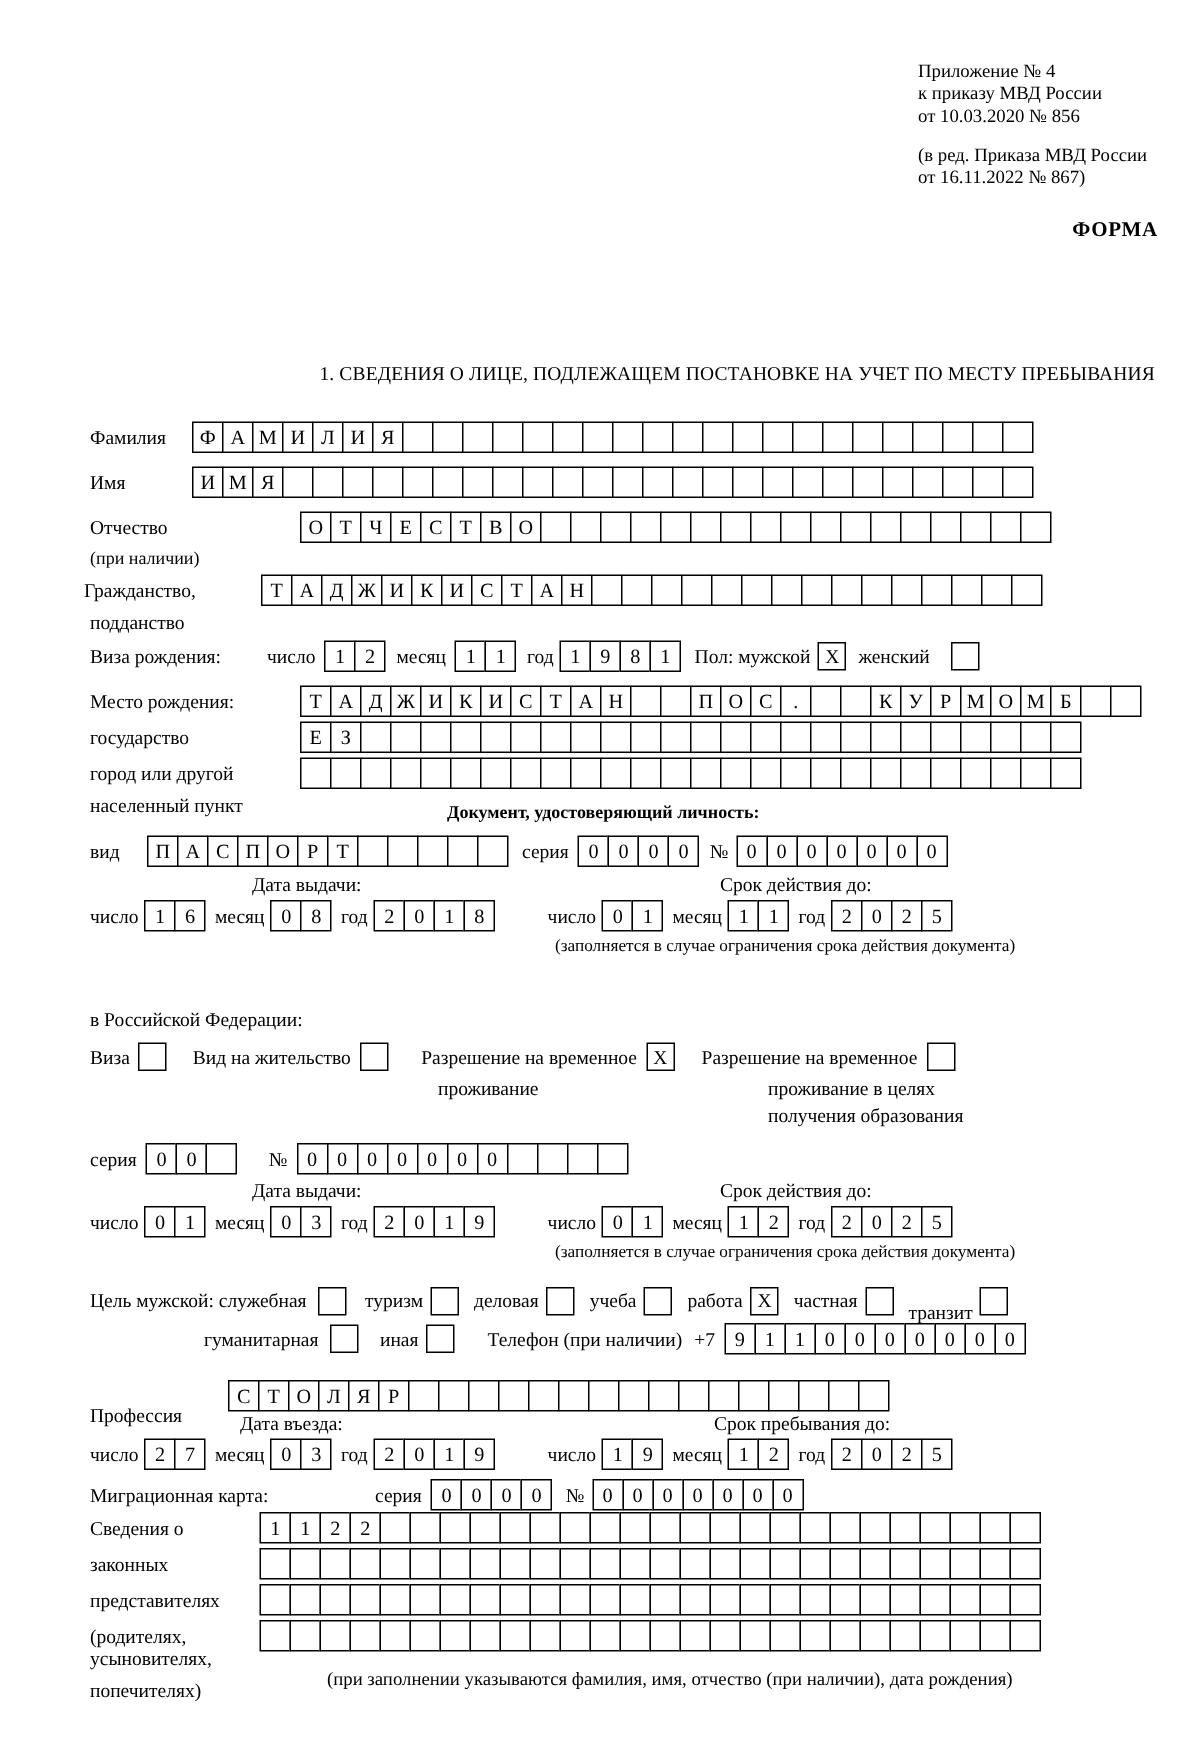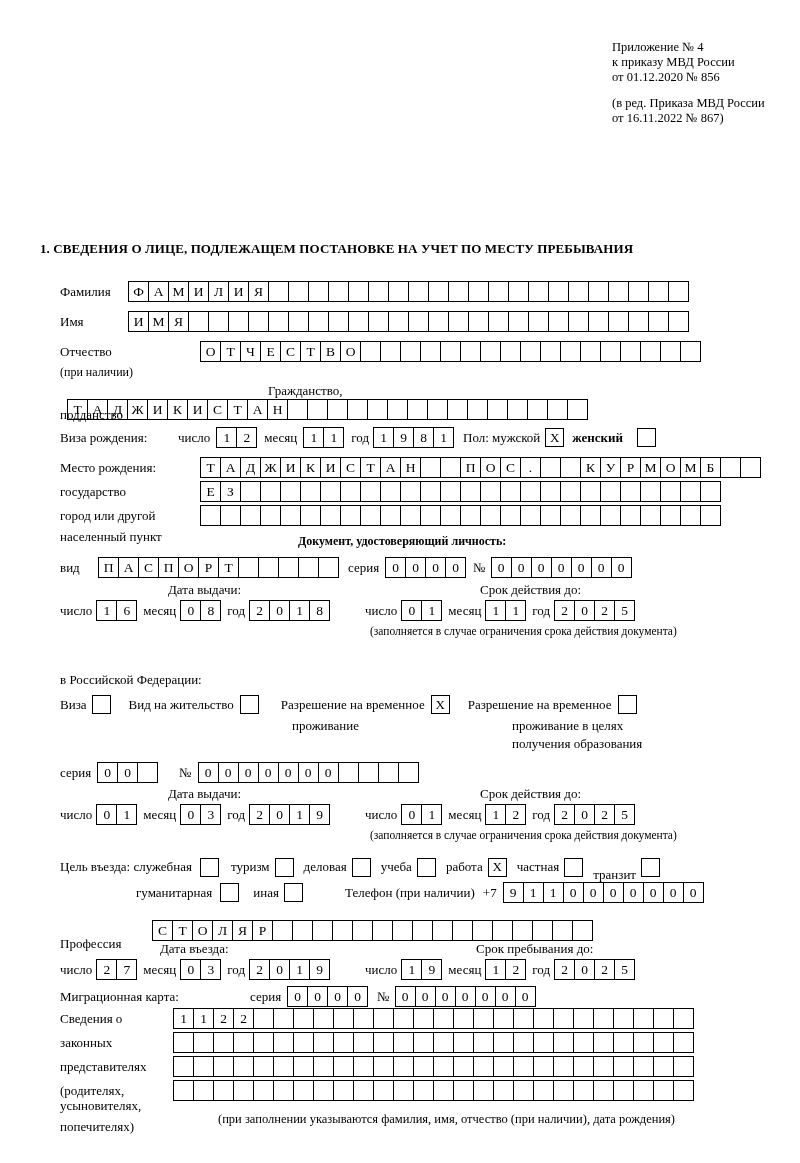--- a/index.html
+++ b/index.html
@@ -21,21 +21,21 @@
     text-align:right;font-weight:bold;font-size:14px;letter-spacing:.5px;
   }
   .title{
     position:absolute;left:100px;top:184px;width:620px;
     text-align:center;font-weight:bold;font-size:13.5px;line-height:19px;
     letter-spacing:.2px;
   }
   .title .ul{display:inline-block;border-bottom:1px solid #000;width:64px;}
   .sect{
     position:absolute;left:40px;top:241px;width:730px;
-    text-align:left;font-weight:bold;font-size:13px;letter-spacing:.1px;
+    text-align:right;font-weight:normal;font-size:13px;letter-spacing:.1px;
   }
   
   .row{position:absolute;display:flex;align-items:center;}
   .lbl{font-size:13px;white-space:nowrap;}
   .lbl.sm{font-size:12px;}
   .lbl.b{font-weight:bold;}
   .boxes{display:flex;}
   .cell{
     width:21px;height:21px;border:1px solid #000;
     margin-right:-1px;
@@ -52,25 +52,26 @@
   .plus7{font-size:13px;}
 </style>
 </head>
 <body>
 
 <div class="page">
 
   <div class="hdr">
     <div>Приложение № 4</div>
     <div>к приказу МВД России</div>
-    <div>от 01.12.2020 № 856</div>
+    <div>от 10.03.2020 № 856</div>
     <div class="grp2">(в ред. Приказа МВД России</div>
     <div>от 16.11.2022 № 867)</div>
   </div>
 
+  <div class="forma">ФОРМА</div>
 
 
   <div class="sect">1. СВЕДЕНИЯ О ЛИЦЕ, ПОДЛЕЖАЩЕМ ПОСТАНОВКЕ НА УЧЕТ ПО МЕСТУ ПРЕБЫВАНИЯ</div>
 
   <div class="row" style="left:60px;top:281px;">
     <span class="lbl" style="width:68px;">Фамилия</span>
     <span class="boxes" id="cells-surname">
         <span class="cell">Ф</span>
         <span class="cell">А</span>
         <span class="cell">М</span>
@@ -163,21 +164,21 @@
         <span class="cell"></span>
         <span class="cell"></span>
         <span class="cell"></span>
         <span class="cell"></span>
       </span>
   </div>
   <div class="row" style="left:60px;top:365px;">
     <span class="lbl sm">(при наличии)</span>
   </div>
 
-  <div class="row" style="left:67px;top:383px;flex-direction:column;">
+  <div class="row" style="left:56px;top:383px;">
     <span class="lbl" style="width:118px;">Гражданство,</span>
     <span class="boxes" id="cells-citizenship">
         <span class="cell">Т</span>
         <span class="cell">А</span>
         <span class="cell">Д</span>
         <span class="cell">Ж</span>
         <span class="cell">И</span>
         <span class="cell">К</span>
         <span class="cell">И</span>
         <span class="cell">С</span>
@@ -219,21 +220,21 @@
       </span>
     <span class="lbl" style="margin:0 4px 0 8px;">год</span>
     <span class="boxes" id="cells-birth-year">
         <span class="cell">1</span>
         <span class="cell">9</span>
         <span class="cell">8</span>
         <span class="cell">1</span>
       </span>
     <span class="lbl" style="margin:0 5px 0 10px;">Пол: мужской</span>
     <span class="chk">X</span>
-    <span class="lbl" style="margin:0 14px 0 8px;font-weight:bold;">женский</span>
+    <span class="lbl" style="margin:0 14px 0 8px;">женский</span>
     <span class="chk"></span>
   </div>
 
   <div class="row" style="left:60px;top:457px;">
     <span class="lbl" style="width:140px;">Место рождения:</span>
     <span class="boxes" id="cells-birthplace-1">
         <span class="cell">Т</span>
         <span class="cell">А</span>
         <span class="cell">Д</span>
         <span class="cell">Ж</span>
@@ -495,42 +496,42 @@
         <span class="cell">2</span>
         <span class="cell">0</span>
         <span class="cell">2</span>
         <span class="cell">5</span>
       </span>
   </div>
 
   <div class="center-note" style="left:370px;top:829px;">(заполняется в случае ограничения срока действия документа)</div>
 
   <div class="row" style="left:60px;top:851px;">
-    <span class="lbl" style="margin-right:8px;">Цель въезда: служебная</span>
+    <span class="lbl" style="margin-right:8px;">Цель мужской: служебная</span>
     <span class="chk"></span>
     <span class="lbl" style="margin:0 5px 0 12px;">туризм</span>
     <span class="chk"></span>
     <span class="lbl" style="margin:0 5px 0 10px;">деловая</span>
     <span class="chk"></span>
     <span class="lbl" style="margin:0 5px 0 10px;">учеба</span>
     <span class="chk"></span>
     <span class="lbl" style="margin:0 5px 0 10px;">работа</span>
     <span class="chk">X</span>
     <span class="lbl" style="margin:0 5px 0 10px;">частная</span>
     <span class="chk"></span>
     <span class="lbl" style="margin:16px 5px 0 10px;">транзит</span>
     <span class="chk"></span>
   </div>
 
   <div class="row" style="left:136px;top:882px;">
     <span class="lbl" style="margin-right:8px;">гуманитарная</span>
     <span class="chk"></span>
     <span class="lbl" style="margin:0 5px 0 14px;">иная</span>
     <span class="chk"></span>
-    <span class="lbl" style="margin:0 8px 0 42px;">Телефон (при наличии)</span>
+    <span class="lbl" style="margin:0 8px 0 22px;">Телефон (при наличии)</span>
     <span class="plus7" style="margin-right:6px;">+7</span>
     <span class="boxes" id="cells-phone">
         <span class="cell">9</span>
         <span class="cell">1</span>
         <span class="cell">1</span>
         <span class="cell">0</span>
         <span class="cell">0</span>
         <span class="cell">0</span>
         <span class="cell">0</span>
         <span class="cell">0</span>

